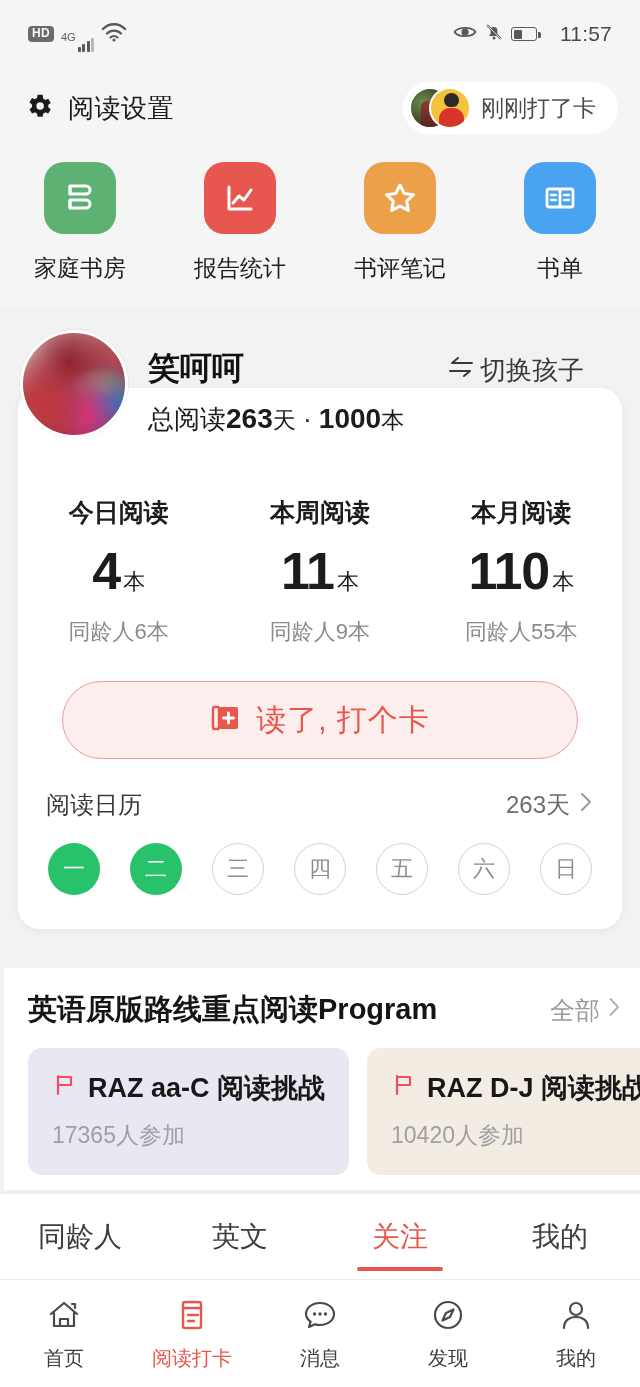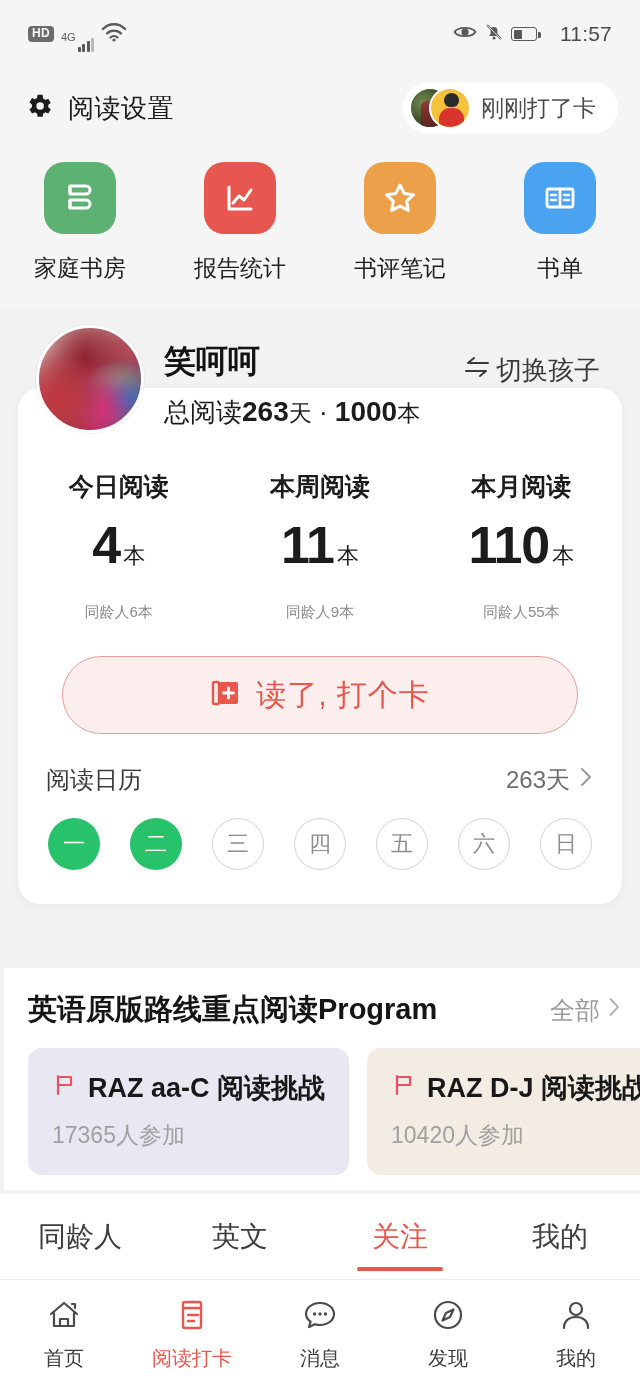--- a/index.html
+++ b/index.html
@@ -87,22 +87,22 @@
   }
   .quick-label { font-size:23px; color:#1f1f1f; }
 
   
   .card {
     position:absolute; left:18px; top:388px; width:604px;
     background:#fff; border-radius:22px;
     box-shadow:0 2px 10px rgba(0,0,0,0.05);
   }
   .profile-row {
-    position:absolute; left:18px; top:325px; width:604px; height:118px;
-    display:flex; align-items:flex-start; padding-left:18px;
+    position:absolute; left:2px; top:325px; width:604px; height:118px;
+    display:flex; align-items:center; padding-left:18px;
   }
   .avatar-big {
     width:108px; height:108px; border-radius:50%;
     border:3px solid #fff; overflow:hidden; flex:0 0 auto;
     background:
       radial-gradient(ellipse at 20% 70%, #c0373f 0%, transparent 48%),
       radial-gradient(ellipse at 62% 80%, #d9317e 0%, transparent 40%),
       radial-gradient(ellipse at 85% 70%, #2f72c0 0%, transparent 42%),
       radial-gradient(ellipse at 78% 55%, #e8a23a 0%, transparent 28%),
       radial-gradient(ellipse at 45% 30%, #8f2230 0%, transparent 55%),
@@ -114,27 +114,27 @@
   .totals { font-size:26px; color:#1c1c1c; margin-top:14px; }
   .totals b { font-weight:bold; font-size:28px; }
   .totals .unit { font-size:23px; }
   .switch-child {
     position:absolute; right:22px; top:28px;
     display:flex; align-items:center; gap:4px;
     font-size:26px; color:#3a3a3a;
   }
 
   
-  .stats { display:flex; padding:82px 0 0; }
+  .stats { display:flex; padding:108px 0 0; }
   .stat { flex:1; text-align:center; }
   .stat-title { font-size:25px; font-weight:bold; color:#1c1c1c; }
   .stat-num { margin-top:12px; color:#1c1c1c; }
   .stat-num b { font-size:52px; font-weight:bold; letter-spacing:-1px; }
   .stat-num span { font-size:22px; margin-left:3px; }
-  .stat-sub { margin-top:28px; font-size:15px; color:#8b8b8b; }
+  .stat-sub { margin-top:16px; font-size:22px; color:#8b8b8b; }
 
   .checkin-btn {
     margin:34px 44px 0; height:78px; border-radius:40px;
     border:1.6px solid #e79d9d; background:#fdeeee;
     display:flex; align-items:center; justify-content:center; gap:14px;
   }
   .checkin-btn-label { font-size:30px; color:#e8564c; font-weight:500; letter-spacing:1px; }
 
   .calendar-head {
     display:flex; align-items:center; justify-content:space-between;

